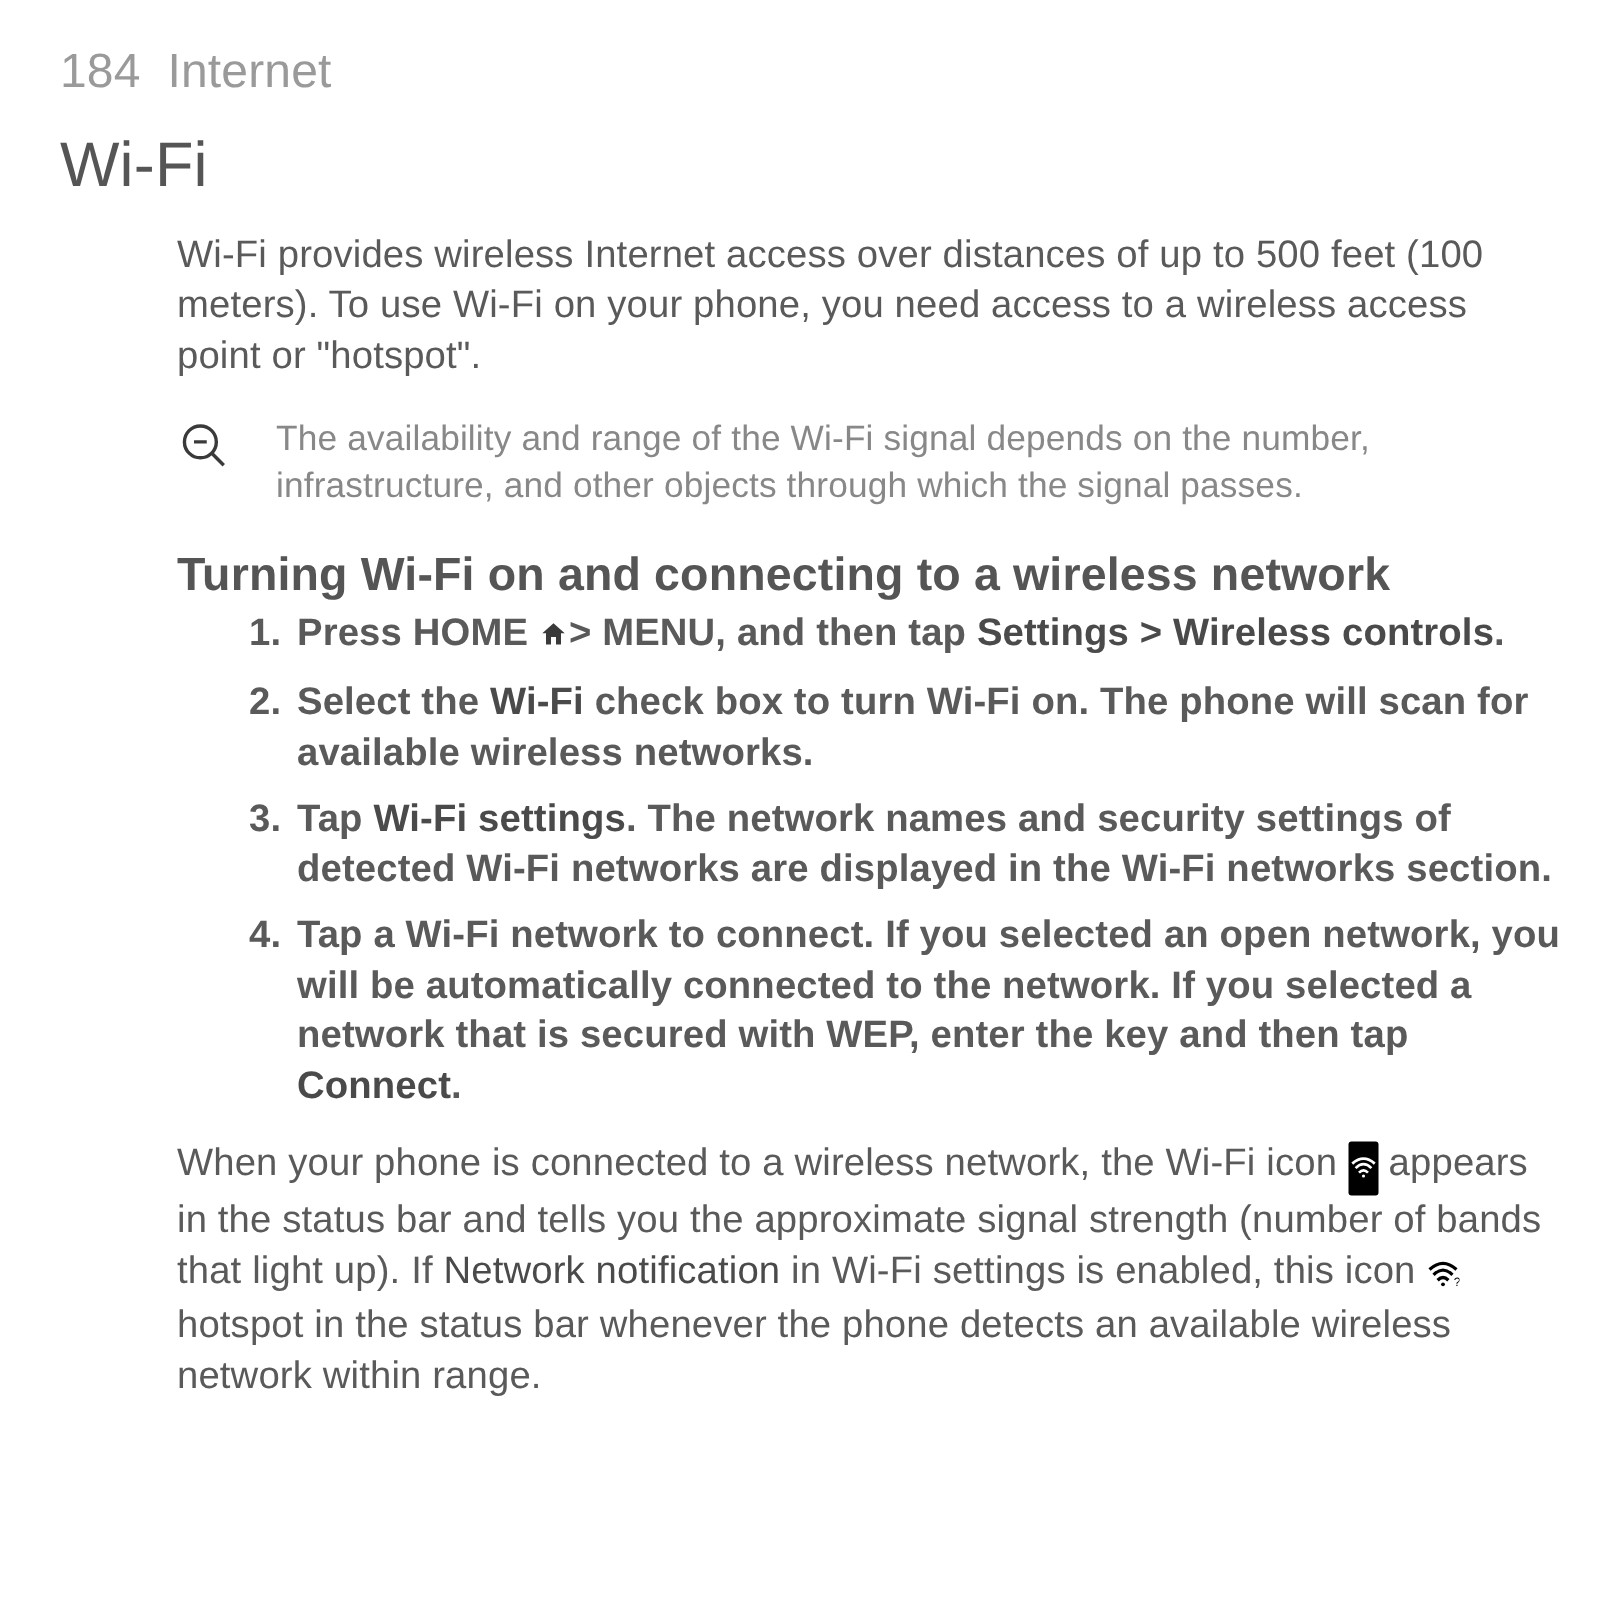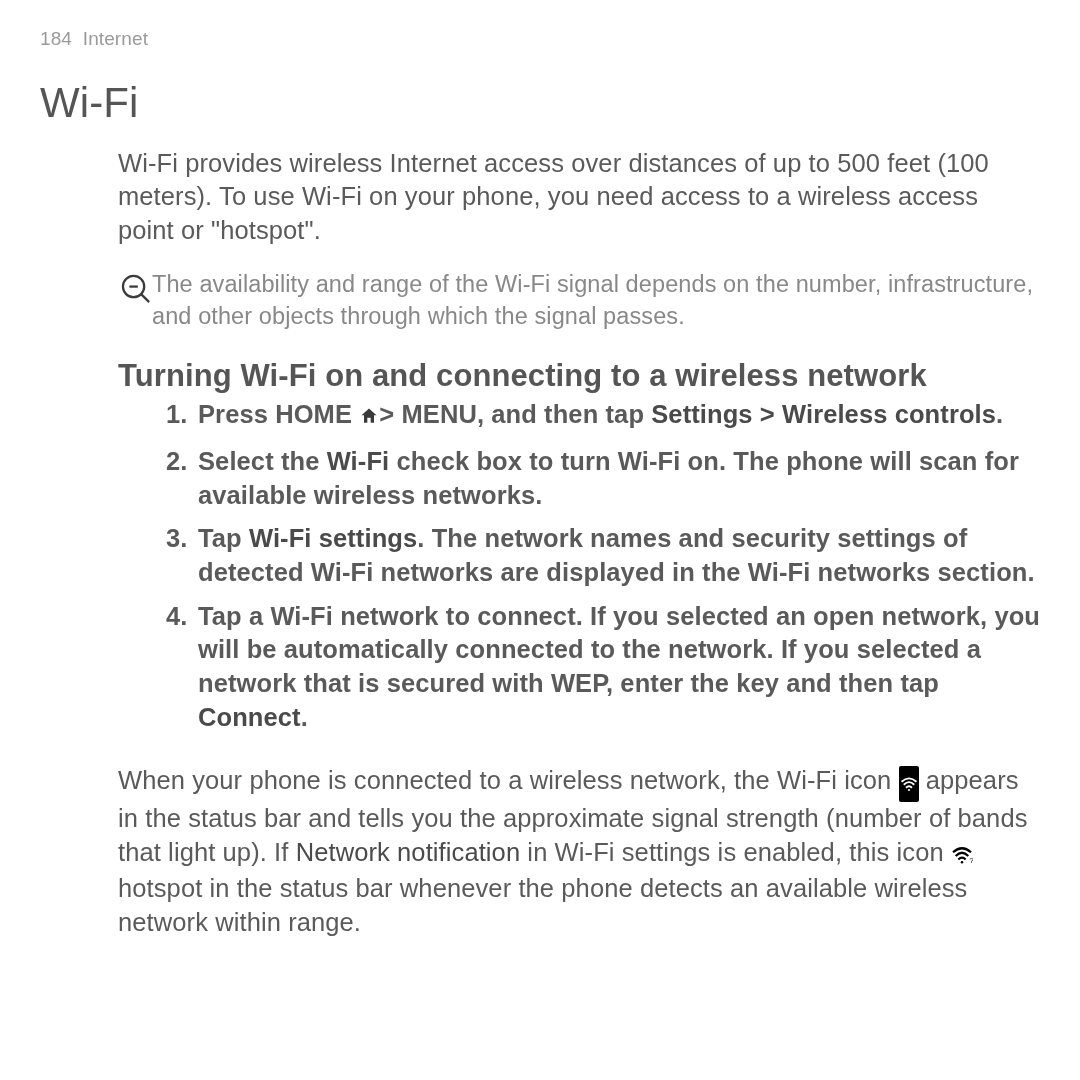--- a/index.html
+++ b/index.html
@@ -9,42 +9,43 @@
     background: #fff;
     font-family: Arial, Helvetica, sans-serif;
     color: #5a5a5a;
     padding: 26px 36px 26px 36px;
     line-height: 1.32;
     font-size: 25.5px;
     letter-spacing: 0.1px;
   }
   .page-header {
     color: #9a9a9a;
-    font-size: 19px;
-    margin-bottom: 24px;
+    font-size: 32px;
+    margin-bottom: 14px;
     padding-left: 4px;
   }
   .h1 {
     font-size: 42px;
     color: #555;
     font-weight: 400;
     margin-bottom: 16px;
     padding-left: 4px;
   }
   .intro {
     padding-left: 82px;
     padding-right: 10px;
     margin-bottom: 22px;
   }
   .note-row {
     display: flex;
     align-items: flex-start;
     padding-left: 82px;
     padding-right: 10px;
     margin-bottom: 24px;
+    gap: 32px;
   }
   .note-icon {
     flex: 0 0 auto;
     color: #3a3a3a;
     margin-top: 2px;
   }
   .note-text {
     color: #888;
     font-size: 23.5px;
     line-height: 1.32;
@@ -73,21 +74,21 @@
     position: absolute;
     left: 0;
     color: #5a5a5a;
   }
   .li-sub {
     margin-top: 10px;
   }
   .after {
     padding-left: 82px;
     padding-right: 10px;
-    margin-top: 30px;
+    margin-top: 18px;
   }
   .bold { color: #4a4a4a; }
   .inline-icon {
     display: inline-block;
     vertical-align: -3px;
   }
   .inline-icon-box {
     display: inline-block;
     vertical-align: -3px;
     background: #000;

